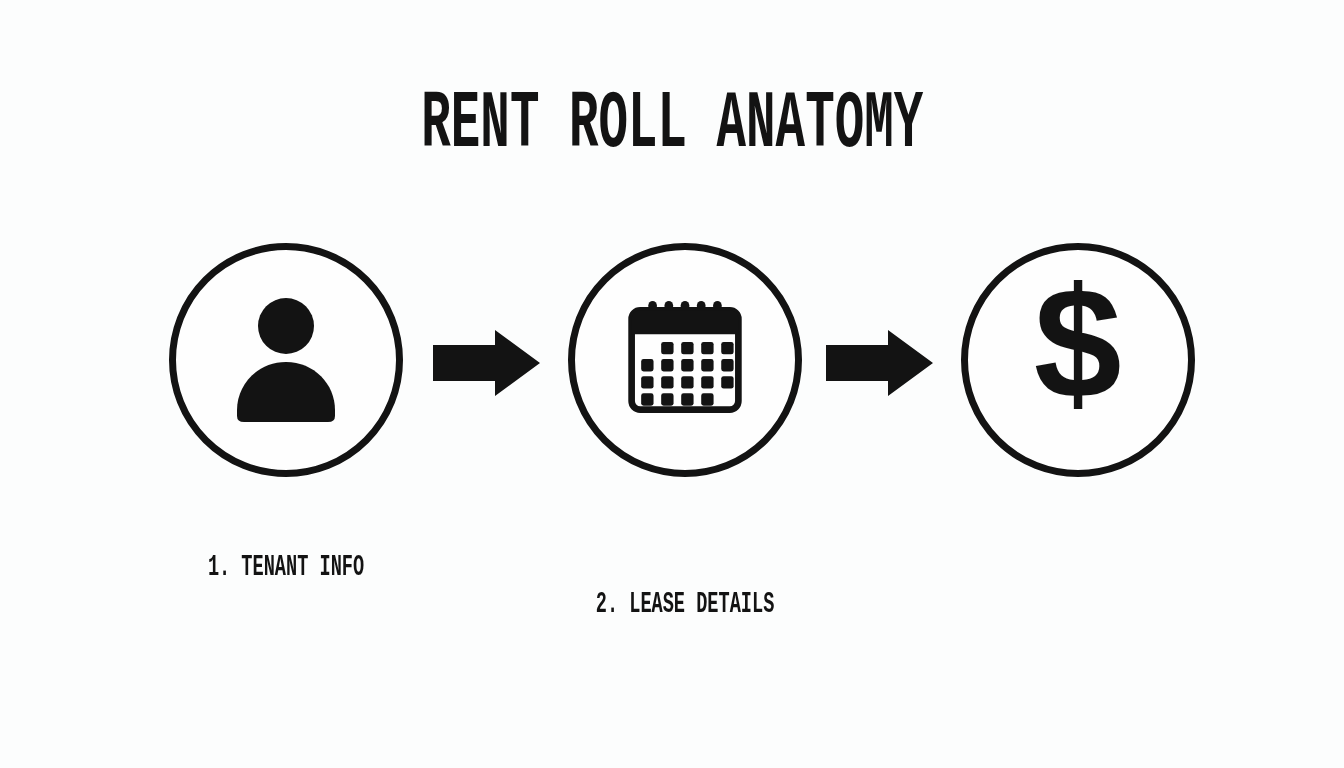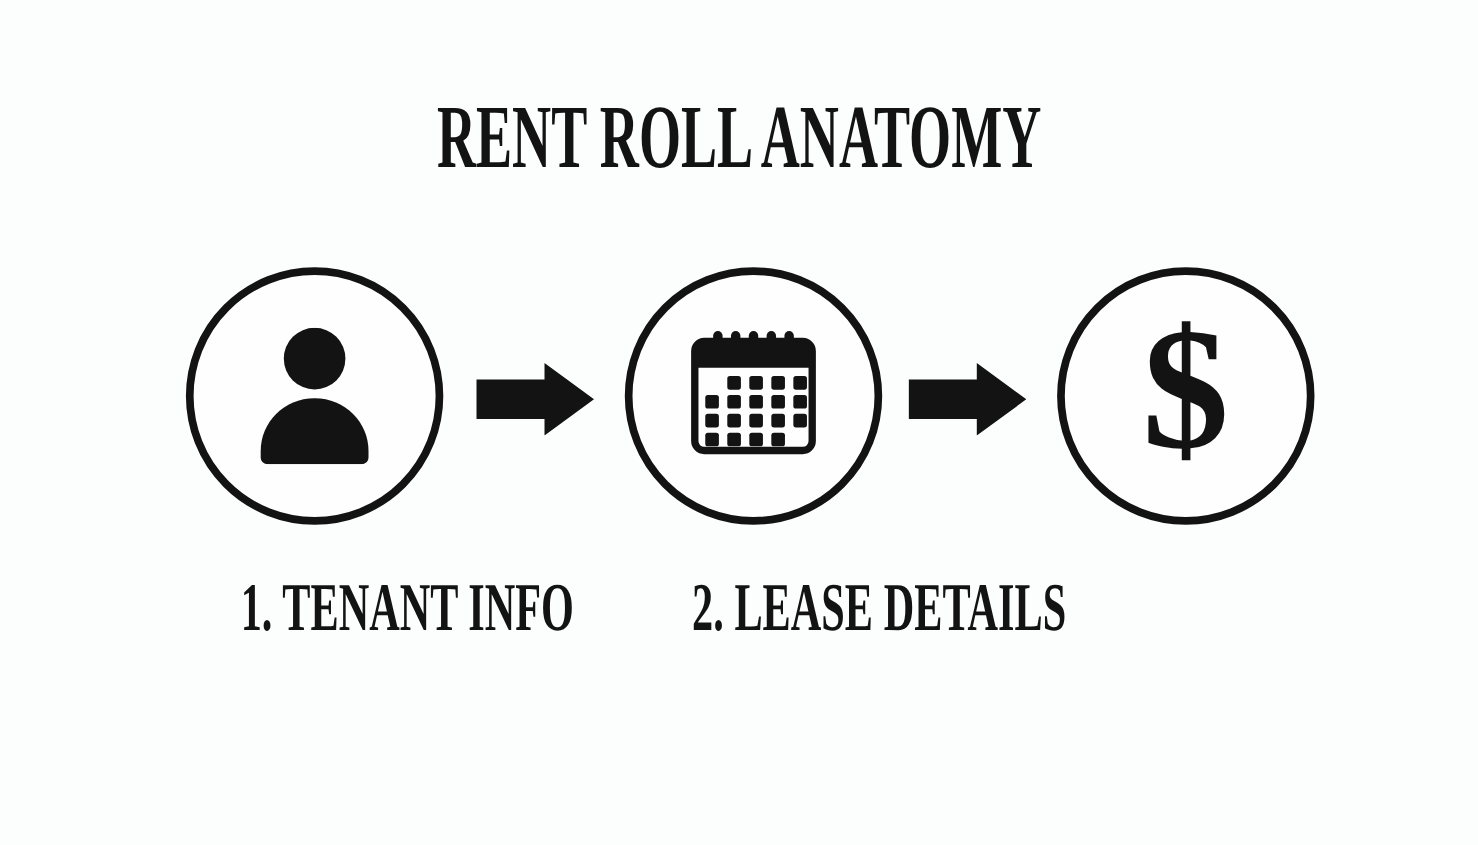--- a/index.html
+++ b/index.html
@@ -2,21 +2,21 @@
 <html><head>
 <meta charset="utf-8">
 <style>
   html, body { margin: 0; padding: 0; }
   .canvas {
     position: relative;
     width: 1344px;
     height: 768px;
     background: #fcfdfd;
     color: #131313;
-    font-family: Liberation Serif, serif;
+    font-family: Liberation Mono, monospace;
     overflow: hidden;
   }
   .title {
     position: absolute;
     top: 84px;
     left: 0;
     width: 100%;
     margin: 0;
     text-align: center;
     font-size: 82px;
@@ -61,30 +61,30 @@
   .a2 { left: 826px; }
   .dollar {
     font-size: 158px;
     font-weight: bold;
     line-height: 1;
     transform: translateY(-6px);
     display: inline-block;
   }
   .step-label {
     position: absolute;
-    top: 522px;
+    top: 552px;
     width: 320px;
     text-align: center;
-    font-size: 62px;
+    font-size: 30px;
     font-weight: bold;
     line-height: 1;
     white-space: nowrap;
   }
   .l1 { left: 126px; }
-  .l2 { left: 525px; }
+  .l2 { left: 525px; margin-top: 37px; }
   .l3 { left: 918px; }
   .ink { fill: #131313; }
 </style>
 </head>
 <body>
 
 <div class="canvas">
 
   <h1 class="title">
     <span class="cond">RENT ROLL ANATOMY</span>

